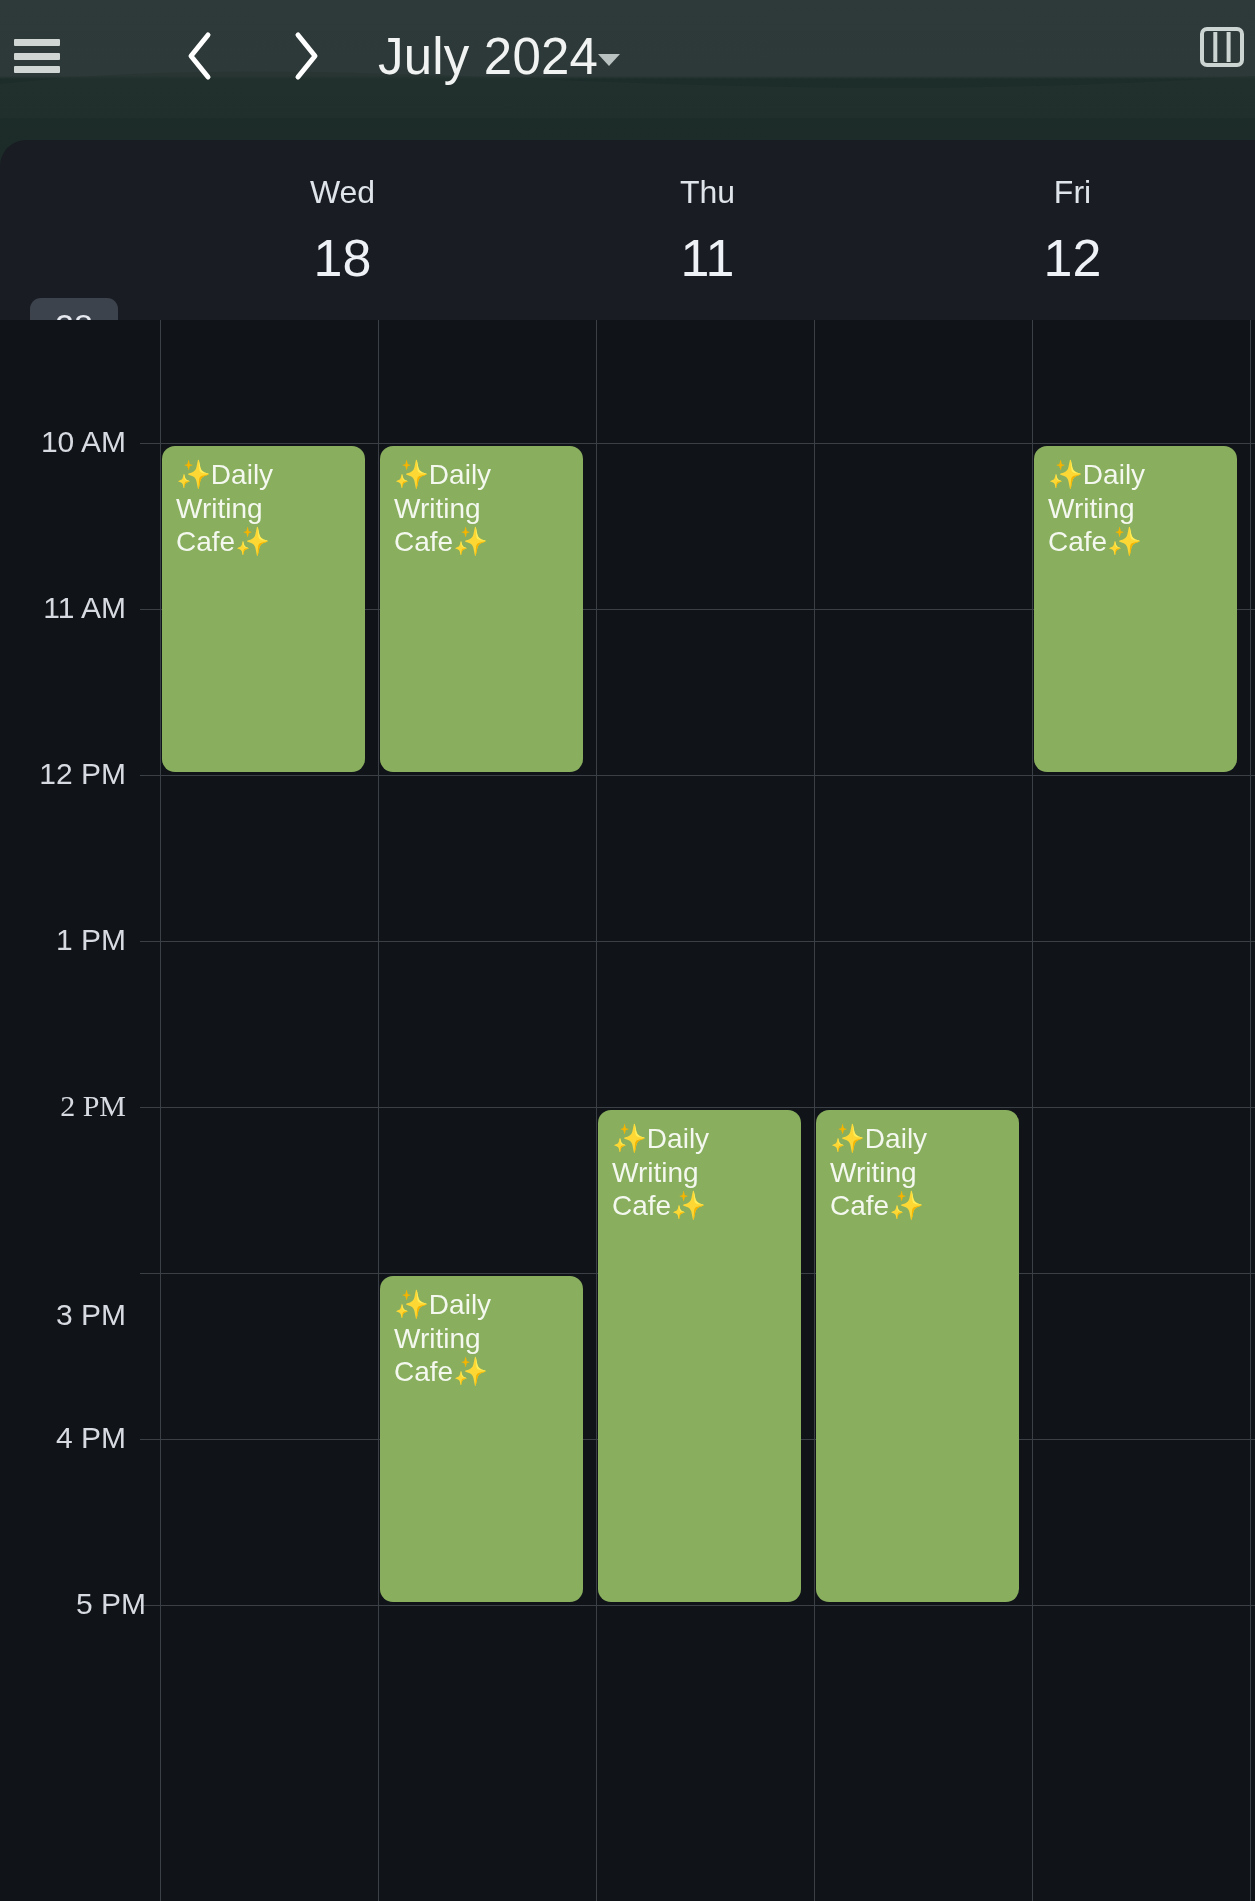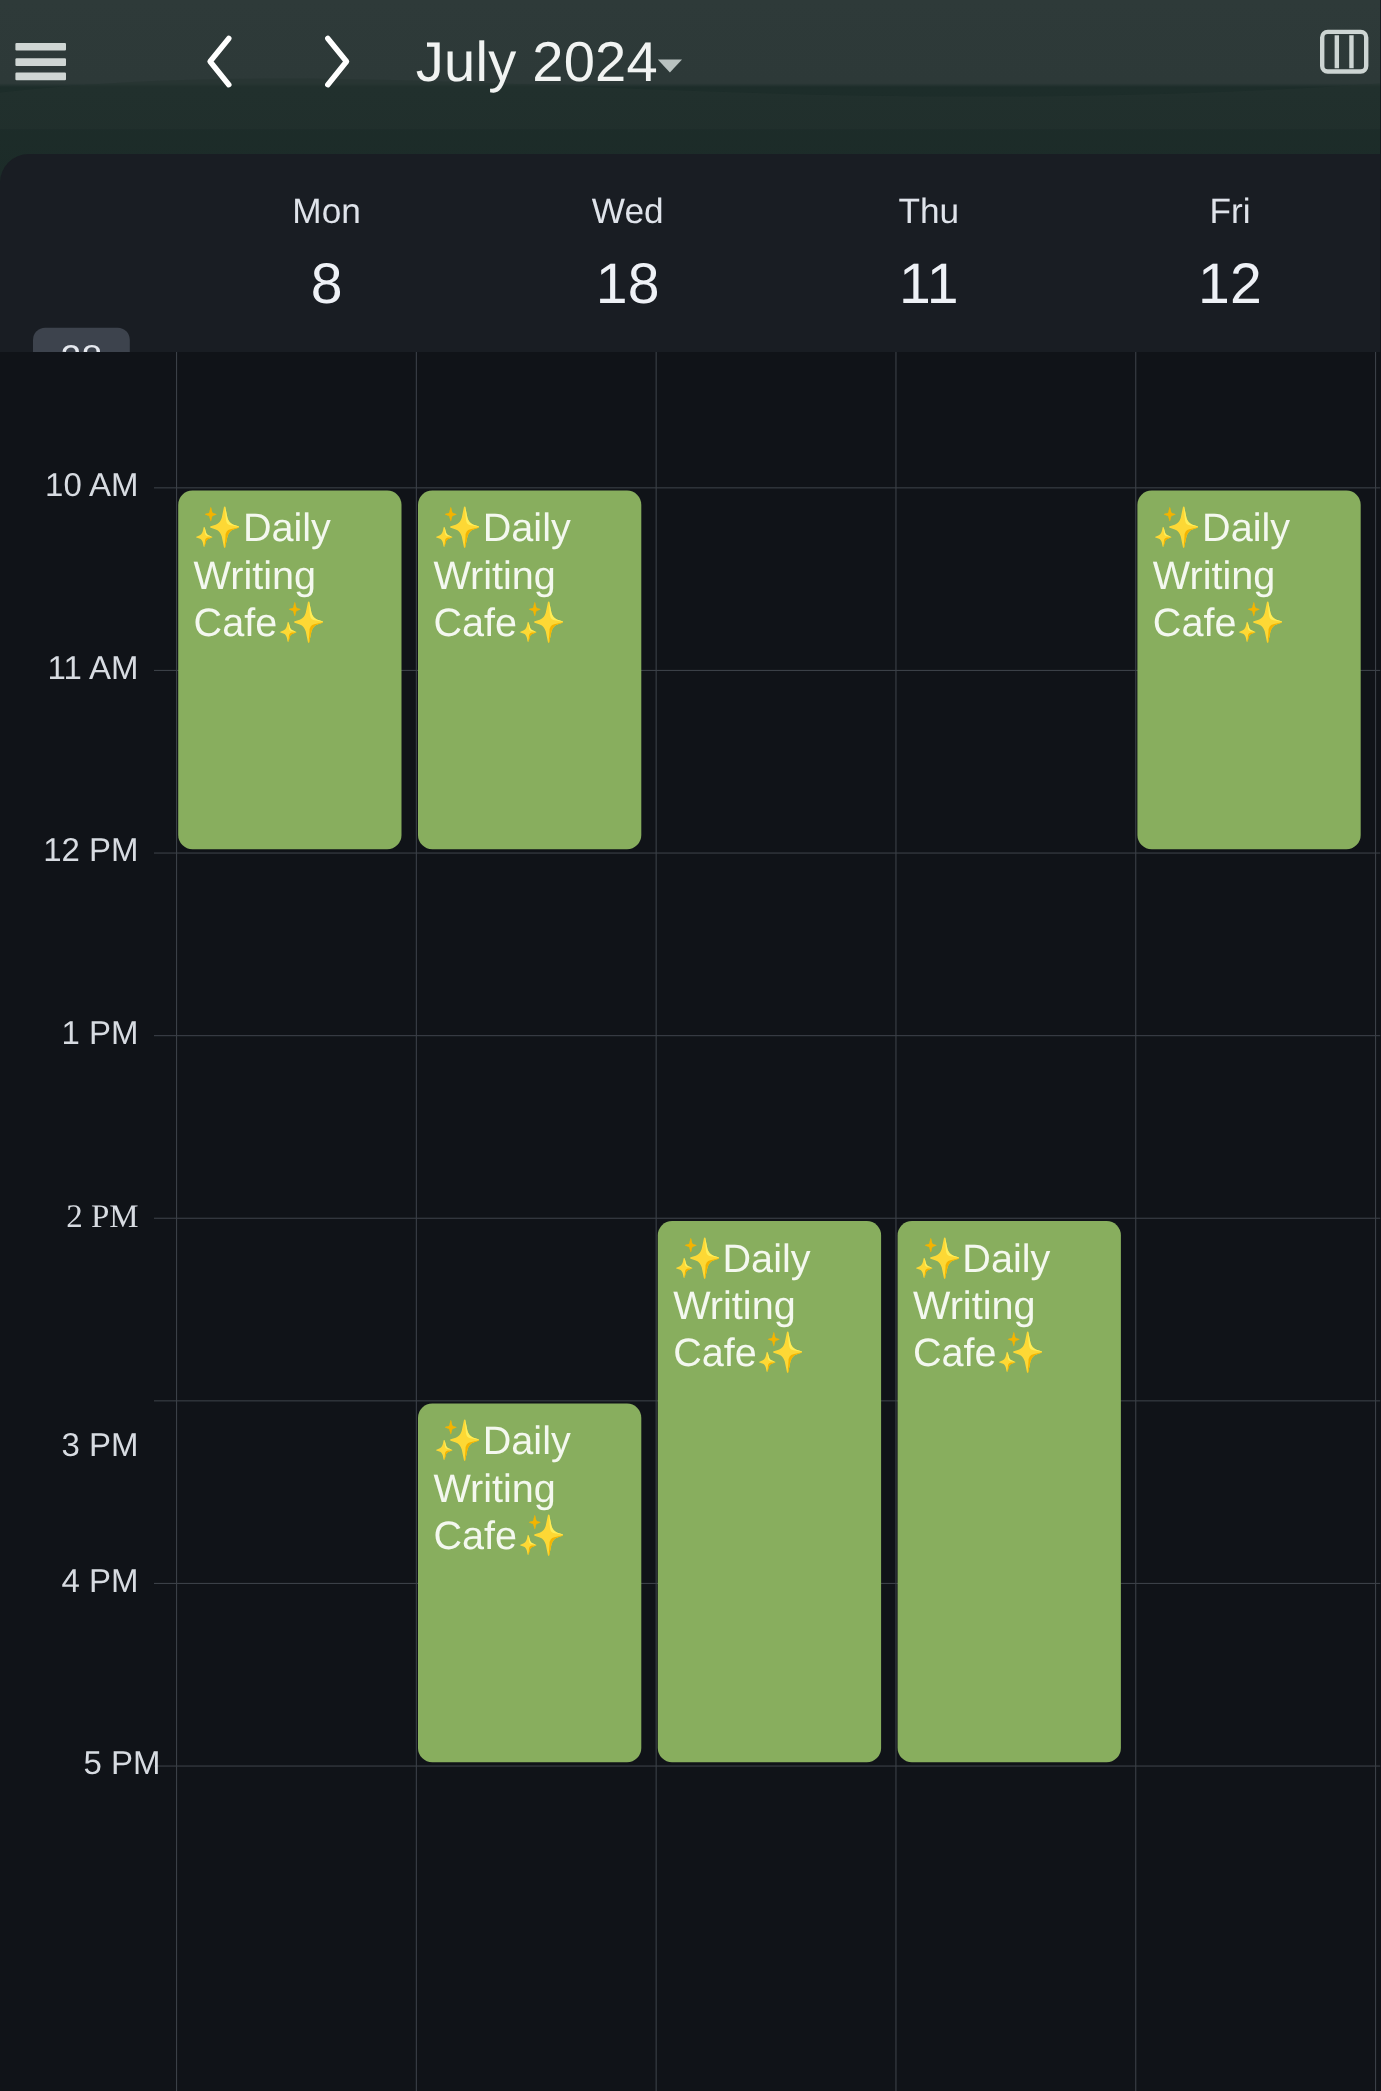--- a/index.html
+++ b/index.html
@@ -100,21 +100,21 @@
   }
 
   
   .events { position: absolute; inset: 0; }
   .event {
     position: absolute;
     background: #88ae5e;
     border-radius: 13px;
     padding: 12px 14px 8px 14px;
     color: #f4f8ef;
-    font-size: 36px;
+    font-size: 28px;
     line-height: 1.20;
     overflow: hidden;
     word-break: break-word;
   }
   .ev-title { display: block; }
 </style>
 </head>
 <body>
 
 <div id="app">
@@ -160,24 +160,20 @@
     </div>
   </div>
 
   <div class="dayheader"></div>
 
   <div class="weeknum">
     <span>28</span>
   </div>
 
   <div class="daycols">
-    <div class="daycol">
-      <span class="dayname">Mon</span>
-      <span class="daynum">8</span>
-    </div>
     <div class="daycol">
       <span class="dayname">Wed</span>
       <span class="daynum">18</span>
     </div>
     <div class="daycol">
       <span class="dayname">Thu</span>
       <span class="daynum">11</span>
     </div>
     <div class="daycol">
       <span class="dayname">Fri</span>

